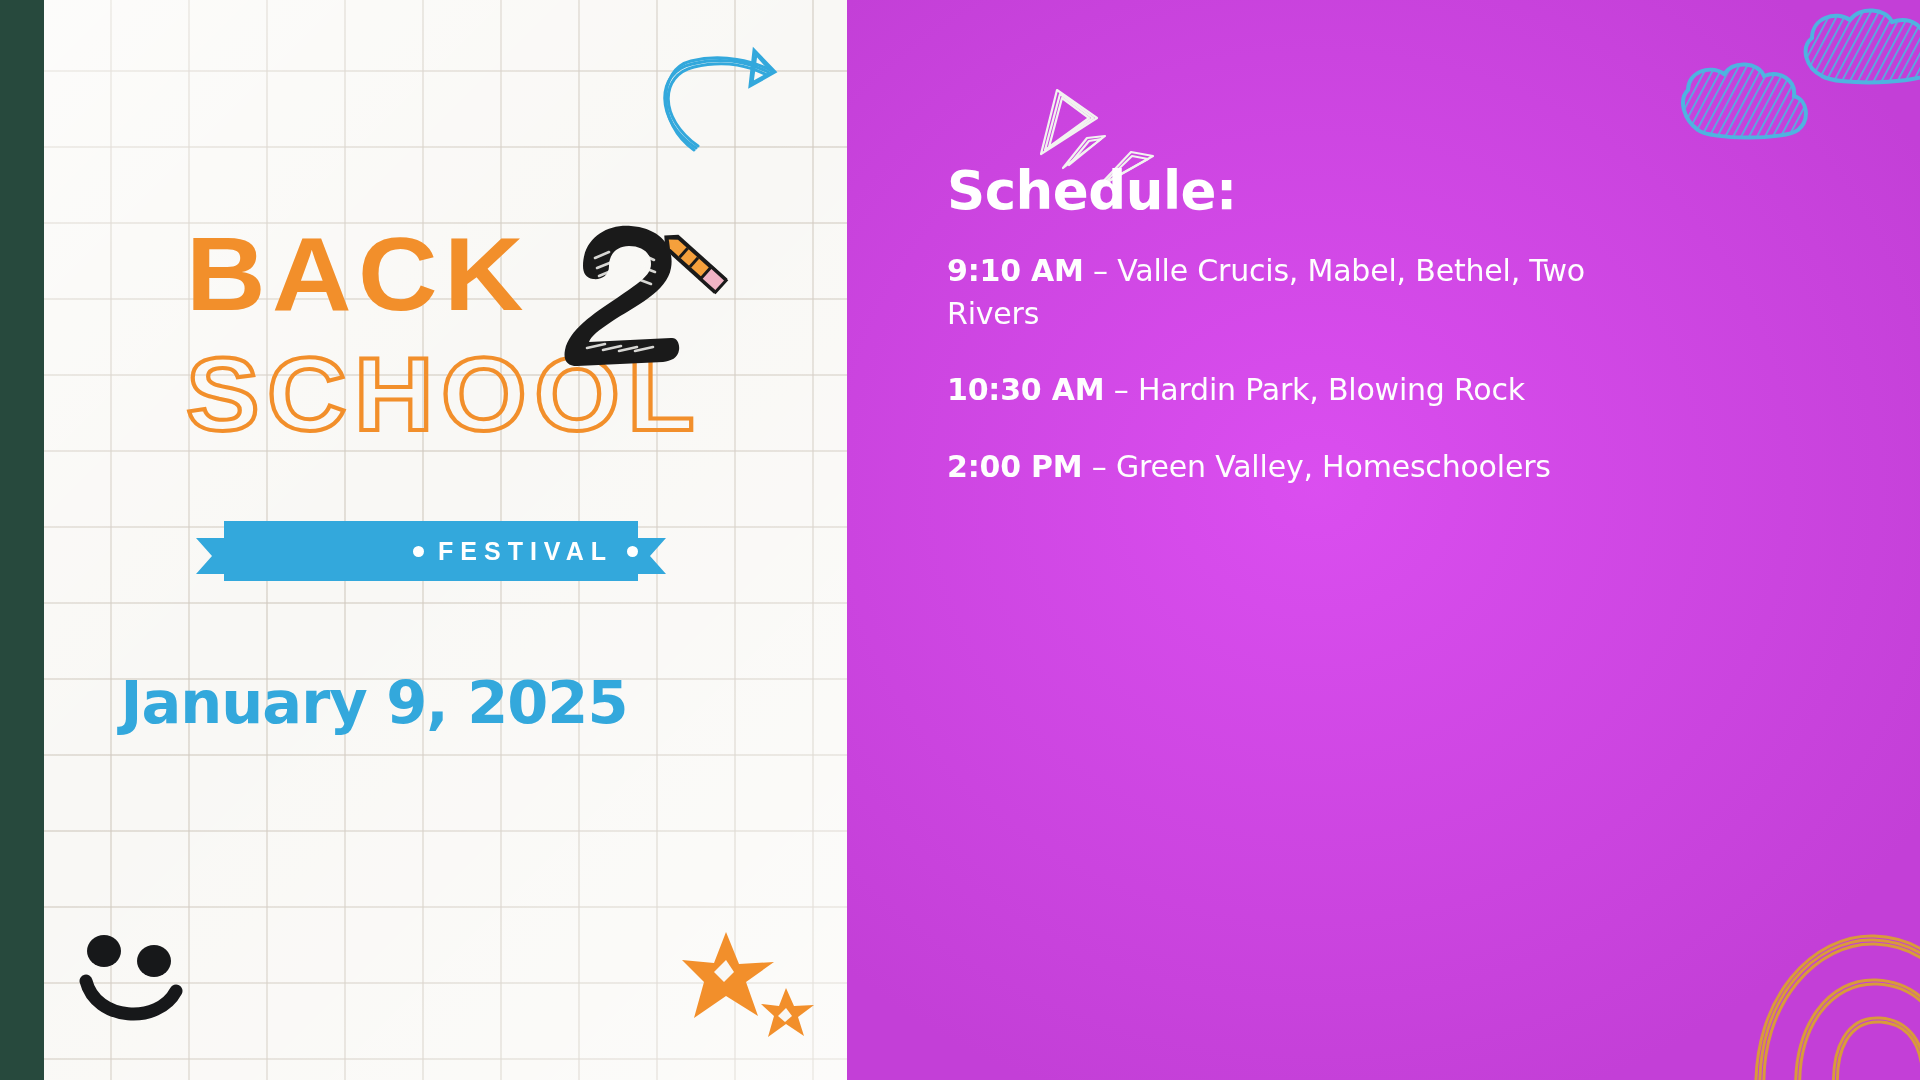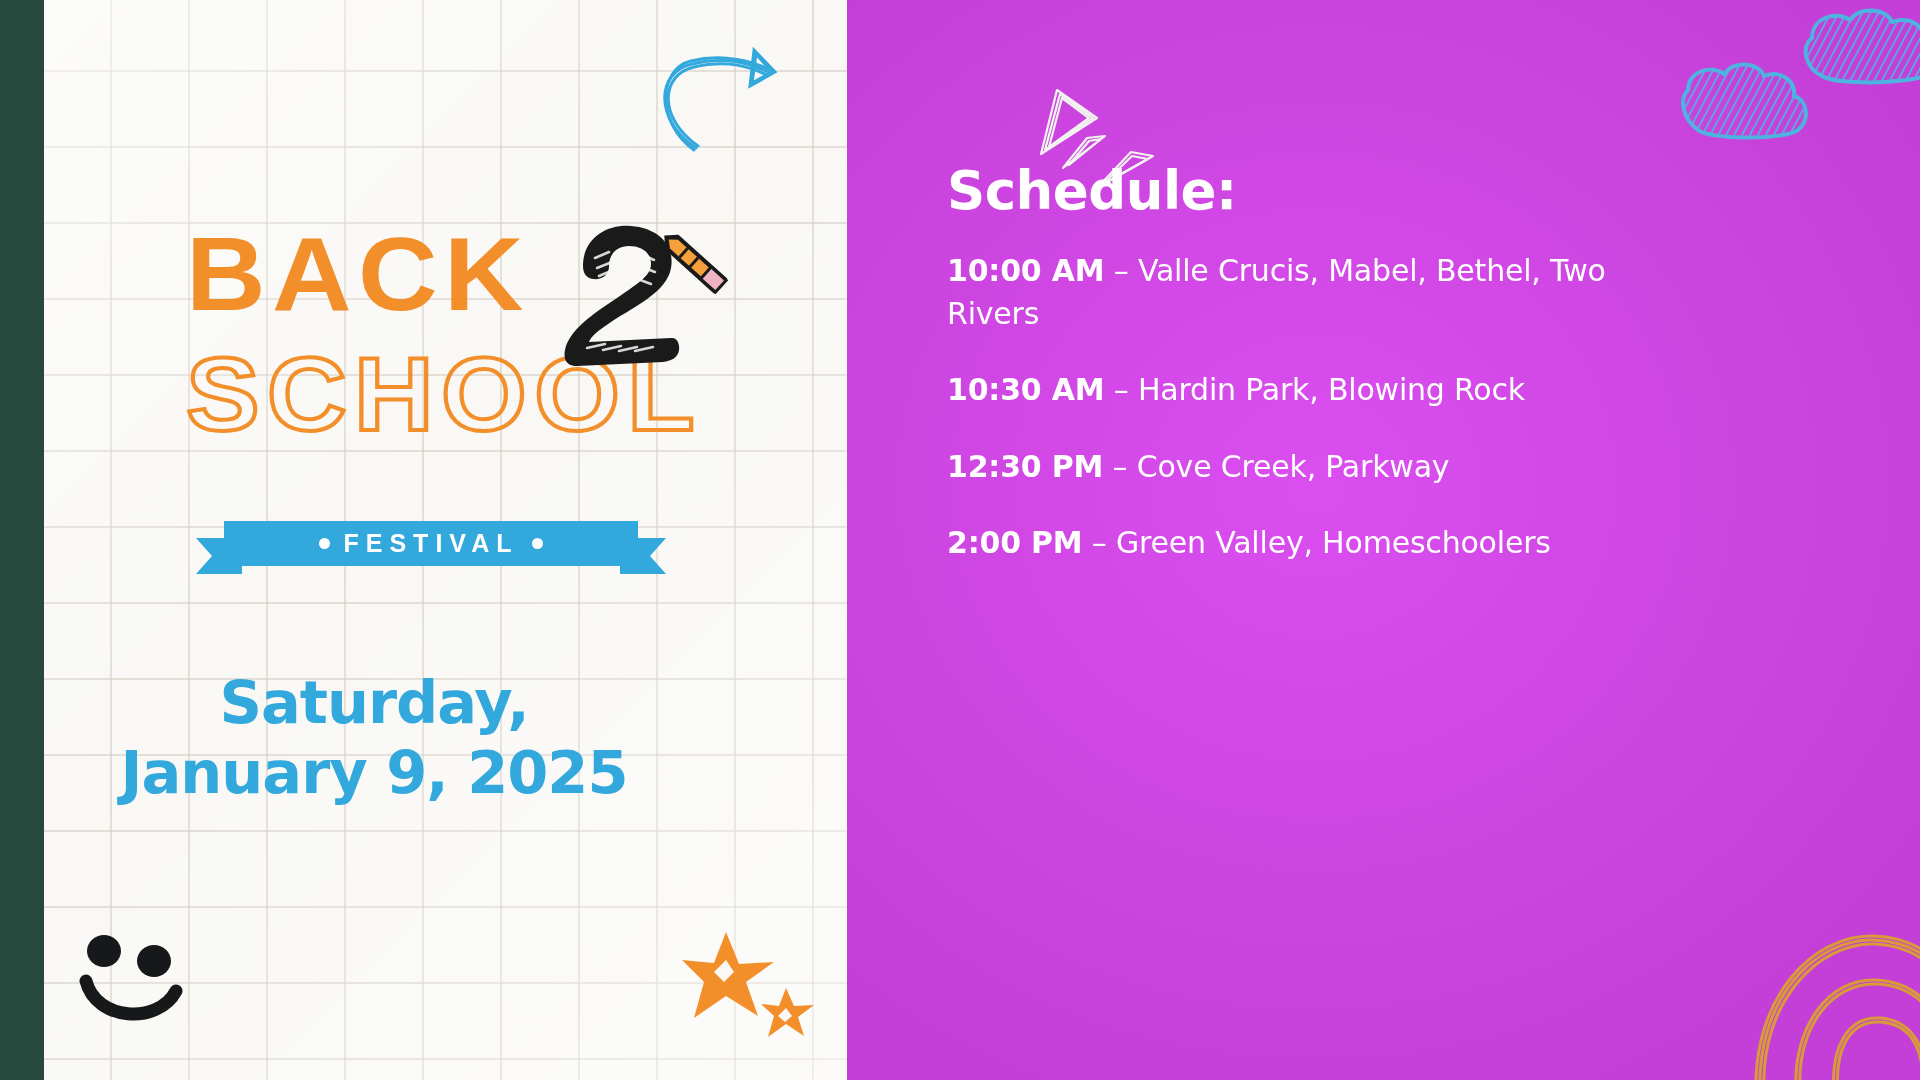--- a/index.html
+++ b/index.html
@@ -69,23 +69,23 @@
   }
 
   
   .ribbon {
     position:absolute;
     left:152px; top:521px;
     width:470px; height:52px;
   }
   .ribbon-bar {
     position:absolute; left:28px; top:0;
-    width:414px; height:45px;
+    width:414px; height:60px;
     background:#33A8DC;
-    display:flex; align-items:center; justify-content:center;
+    display:flex; align-items:center; justify-content:flex-end;
     gap:14px;
   }
   .ribbon-text {
     color:#FFFFFF;
     font-size:25px;
     font-weight:bold;
     letter-spacing:7px;
   }
   .ribbon-dot { width:11px; height:11px; border-radius:50%; background:#fff; flex:0 0 11px; }
   .ribbon-tail-l, .ribbon-tail-r {
@@ -238,21 +238,20 @@
         <div class="ribbon-tail-l"></div>
         <div class="ribbon-tail-r"></div>
         <div class="ribbon-bar">
           <span class="ribbon-dot"></span>
           <span class="ribbon-text">FESTIVAL</span>
           <span class="ribbon-dot"></span>
         </div>
       </div>
 
       <div class="date-block">
-        <div>Saturday,</div>
         <div>January 9, 2025</div>
       </div>
 
       <div class="doodle d-smiley">
         <svg width="130" height="110" viewBox="0 0 130 110">
           <ellipse cx="38" cy="26" rx="17" ry="16" fill="#17181A"></ellipse>
           <ellipse cx="88" cy="36" rx="17" ry="16" fill="#17181A"></ellipse>
           <path d="M20 56 C 30 96, 92 100, 110 66" fill="none" stroke="#17181A" stroke-width="13" stroke-linecap="round"></path>
         </svg>
       </div>
@@ -306,27 +305,24 @@
         </g>
       </svg>
     </div>
 
     <div class="right-content" style="position:absolute; left:150px; top:0; width:900px; height:100%;">
 
       <div class="schedule-title">Schedule:</div>
 
       <div class="schedule-list">
         <div class="sched-row">
-          <span class="sched-time">10:00 AM</span><span class="sched-dash"> – </span><span class="sched-place">Valle Crucis, Mabel, Bethel, Two Rivers</span>
+          <span class="sched-time">9:10 AM</span><span class="sched-dash"> – </span><span class="sched-place">Valle Crucis, Mabel, Bethel, Two Rivers</span>
         </div>
         <div class="sched-row">
           <span class="sched-time">10:30 AM</span><span class="sched-dash"> – </span><span class="sched-place">Hardin Park, Blowing Rock</span>
-        </div>
-        <div class="sched-row">
-          <span class="sched-time">12:30 PM</span><span class="sched-dash"> – </span><span class="sched-place">Cove Creek, Parkway</span>
         </div>
         <div class="sched-row">
           <span class="sched-time">2:00 PM</span><span class="sched-dash"> – </span><span class="sched-place">Green Valley, Homeschoolers</span>
         </div>
       </div>
 
     </div>
 
     <div class="d-swirl">
       <svg width="230" height="180" viewBox="0 0 230 180">

